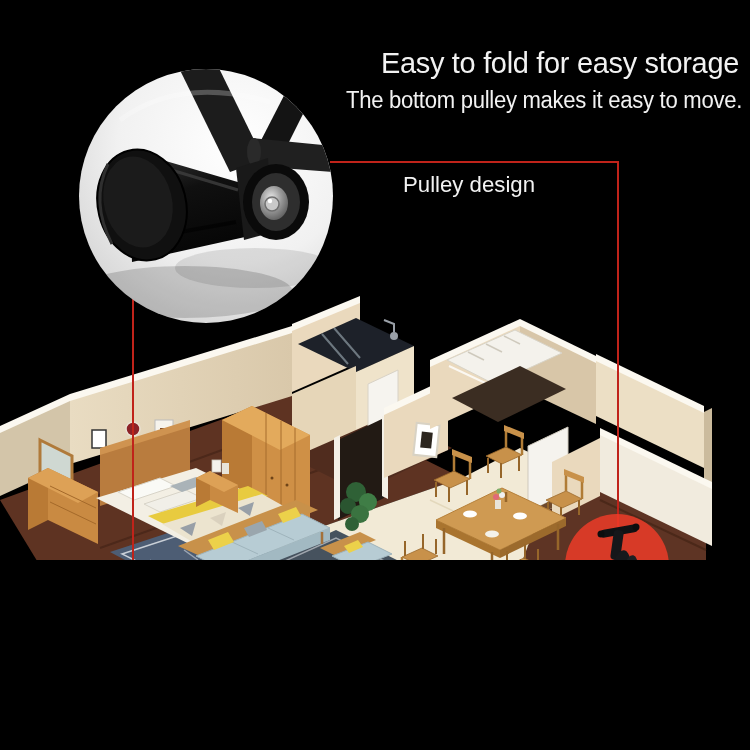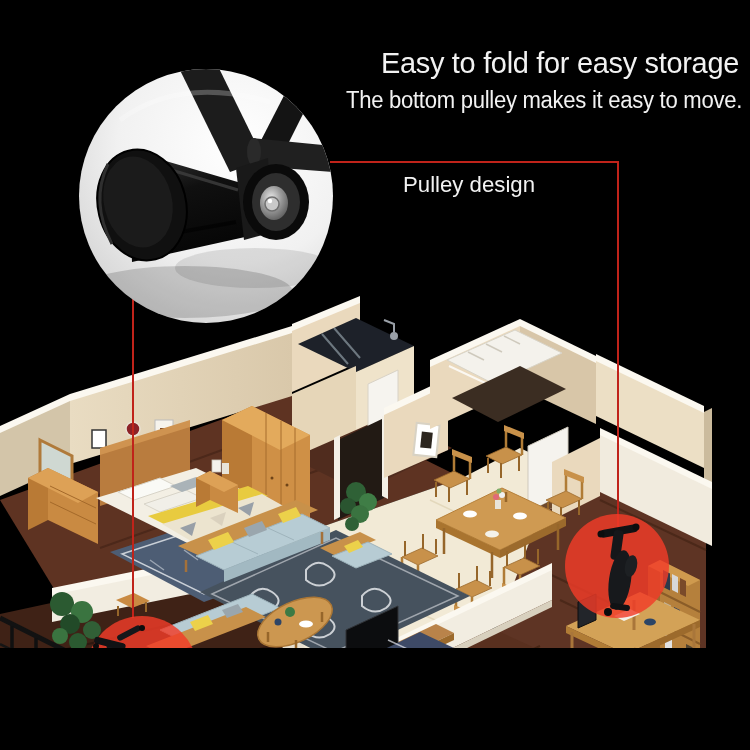--- a/index.html
+++ b/index.html
@@ -1,16 +1,16 @@
 <!DOCTYPE html>
 <html><head>
 <meta charset="utf-8">
 <style>
   html,body{margin:0;padding:0;background:#000;}
-  .stage{width:750px;height:648px;position:relative;overflow:hidden;background:#000;}
+  .stage{width:750px;height:560px;position:relative;overflow:hidden;background:#000;}
   svg{display:block;}
   text{font-family:"Liberation Sans","DejaVu Sans",sans-serif;}
   .headline{font-size:29px;letter-spacing:-0.3px;}
   .subheadline{font-size:23px;letter-spacing:-0.3px;}
   .calloutlabel{font-size:22px;}
   .wtop{fill:#fbf8f0;}
   .wallA{fill:#ead9bd;}
   .wallB{fill:#d8c6a8;}
   .white-wall{fill:#f2ede1;}
   .wood-furn{fill:#c8914a;}

